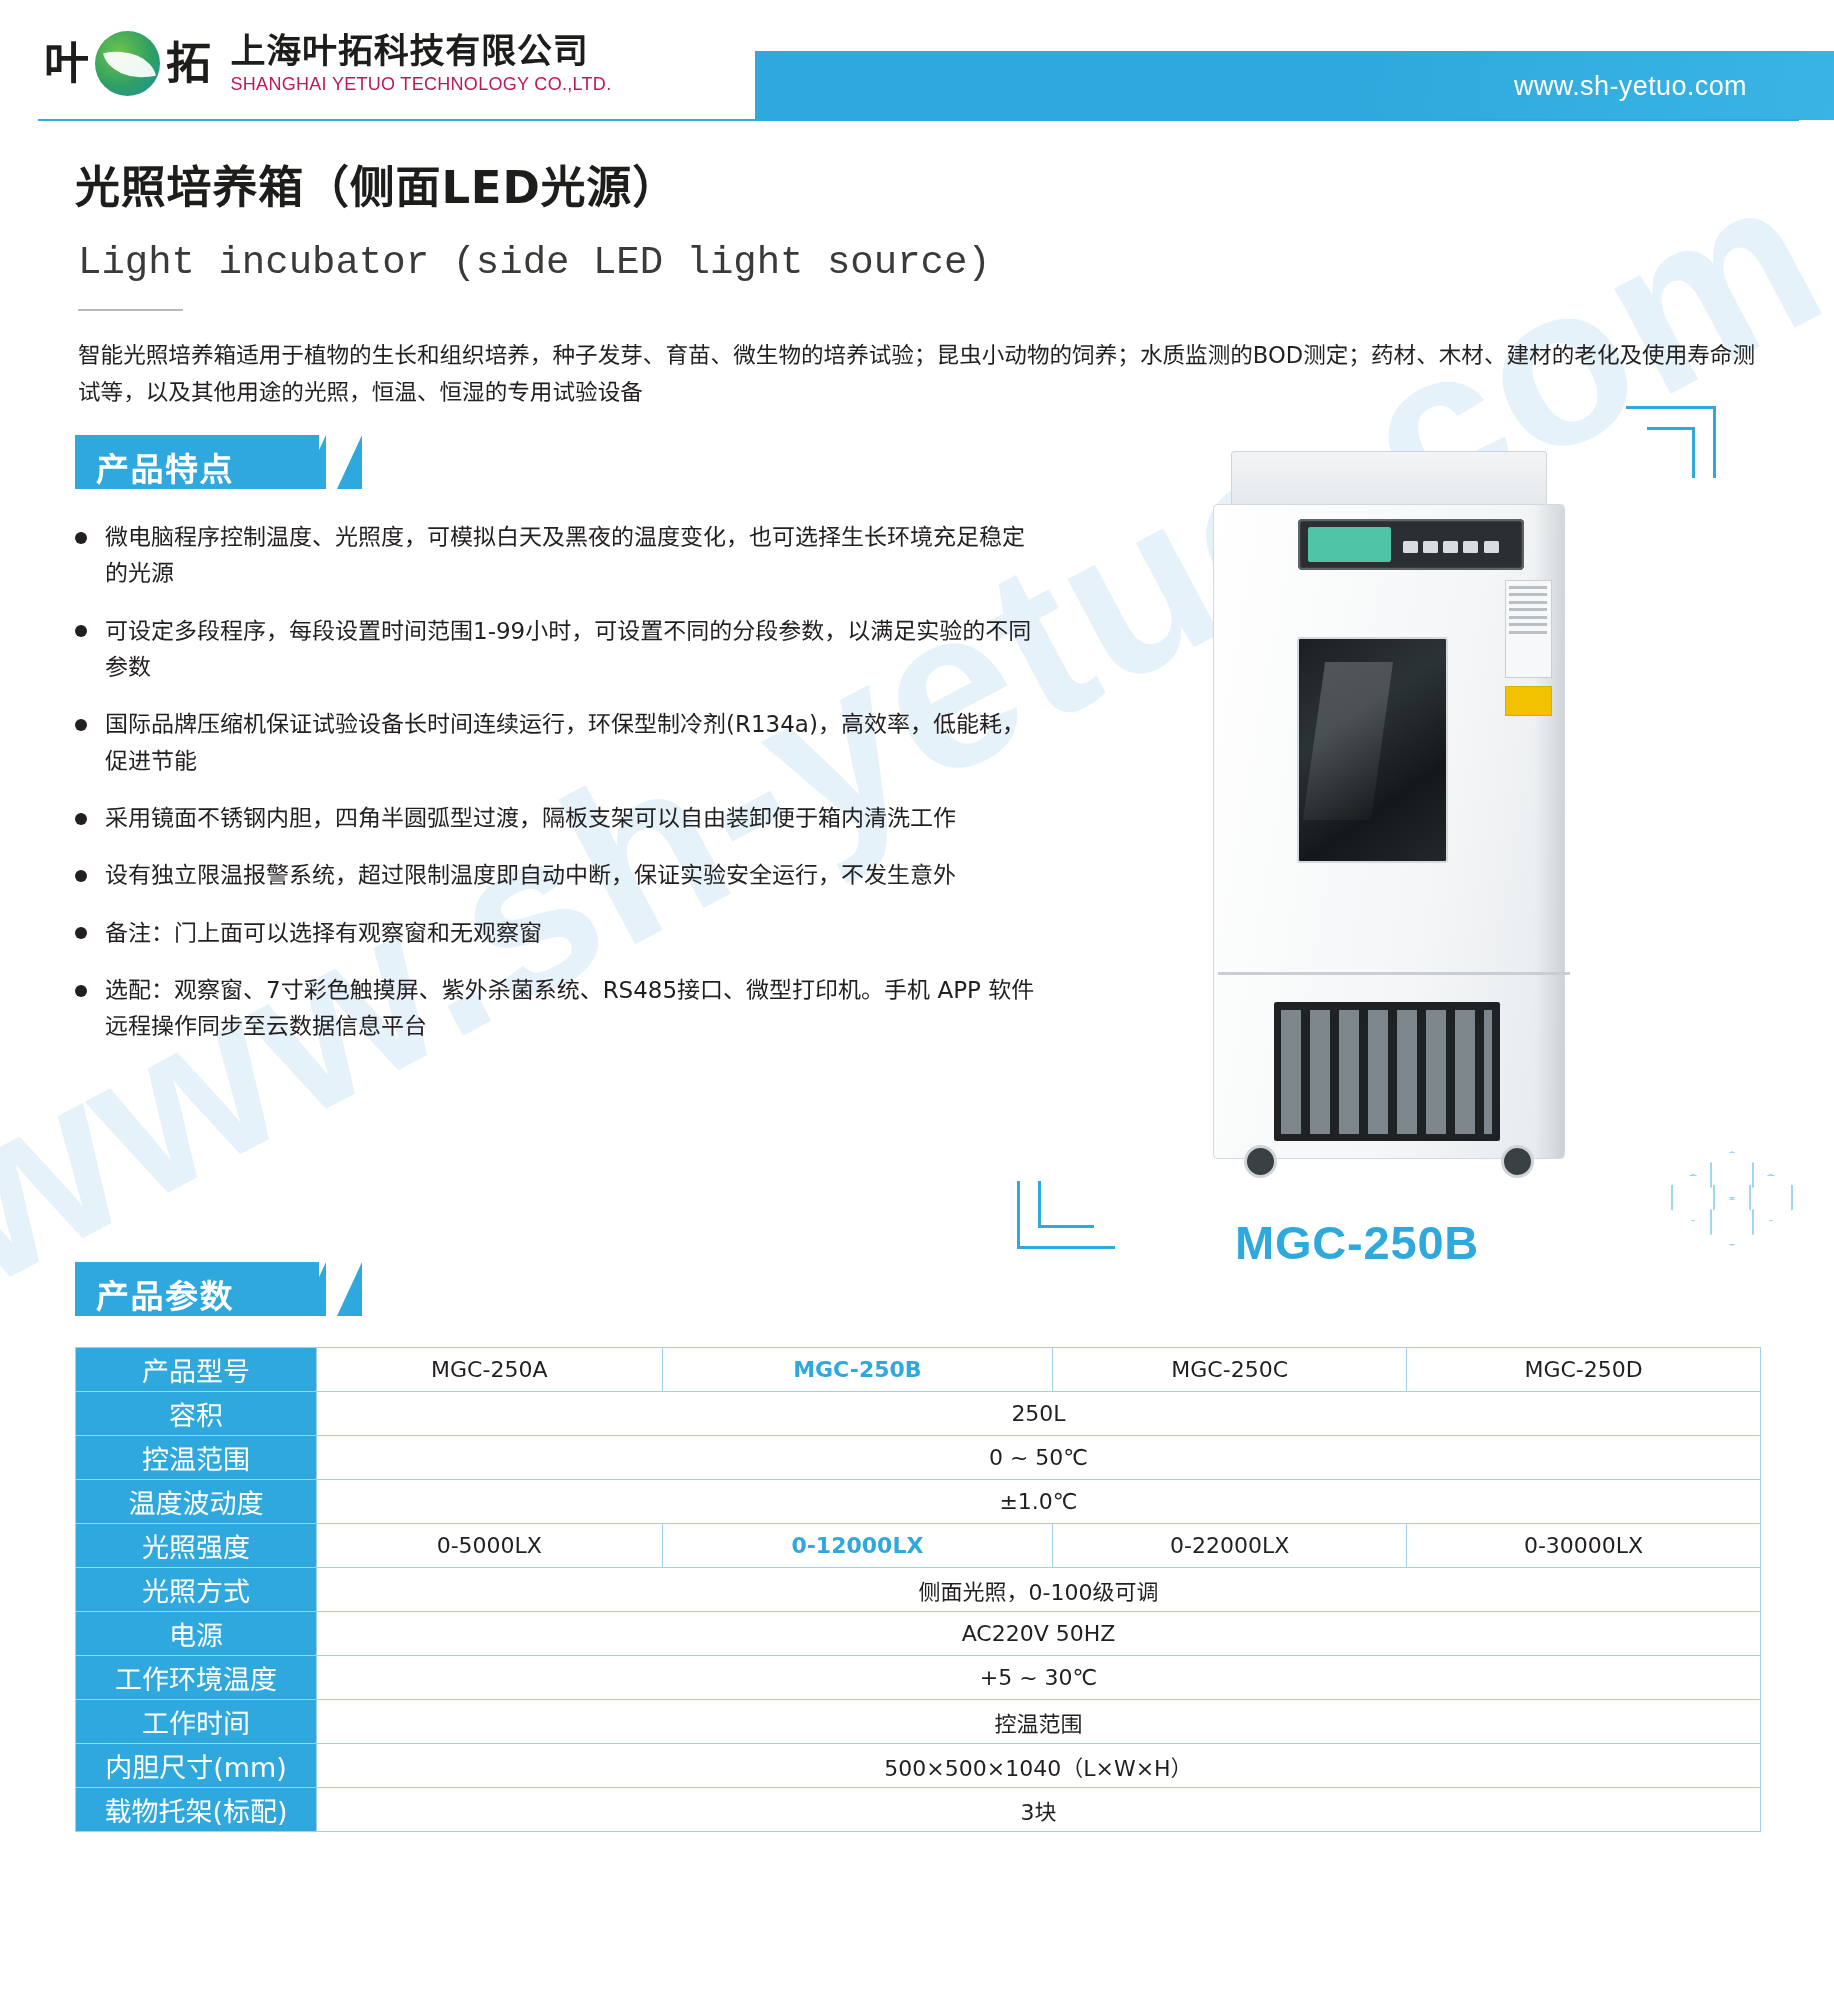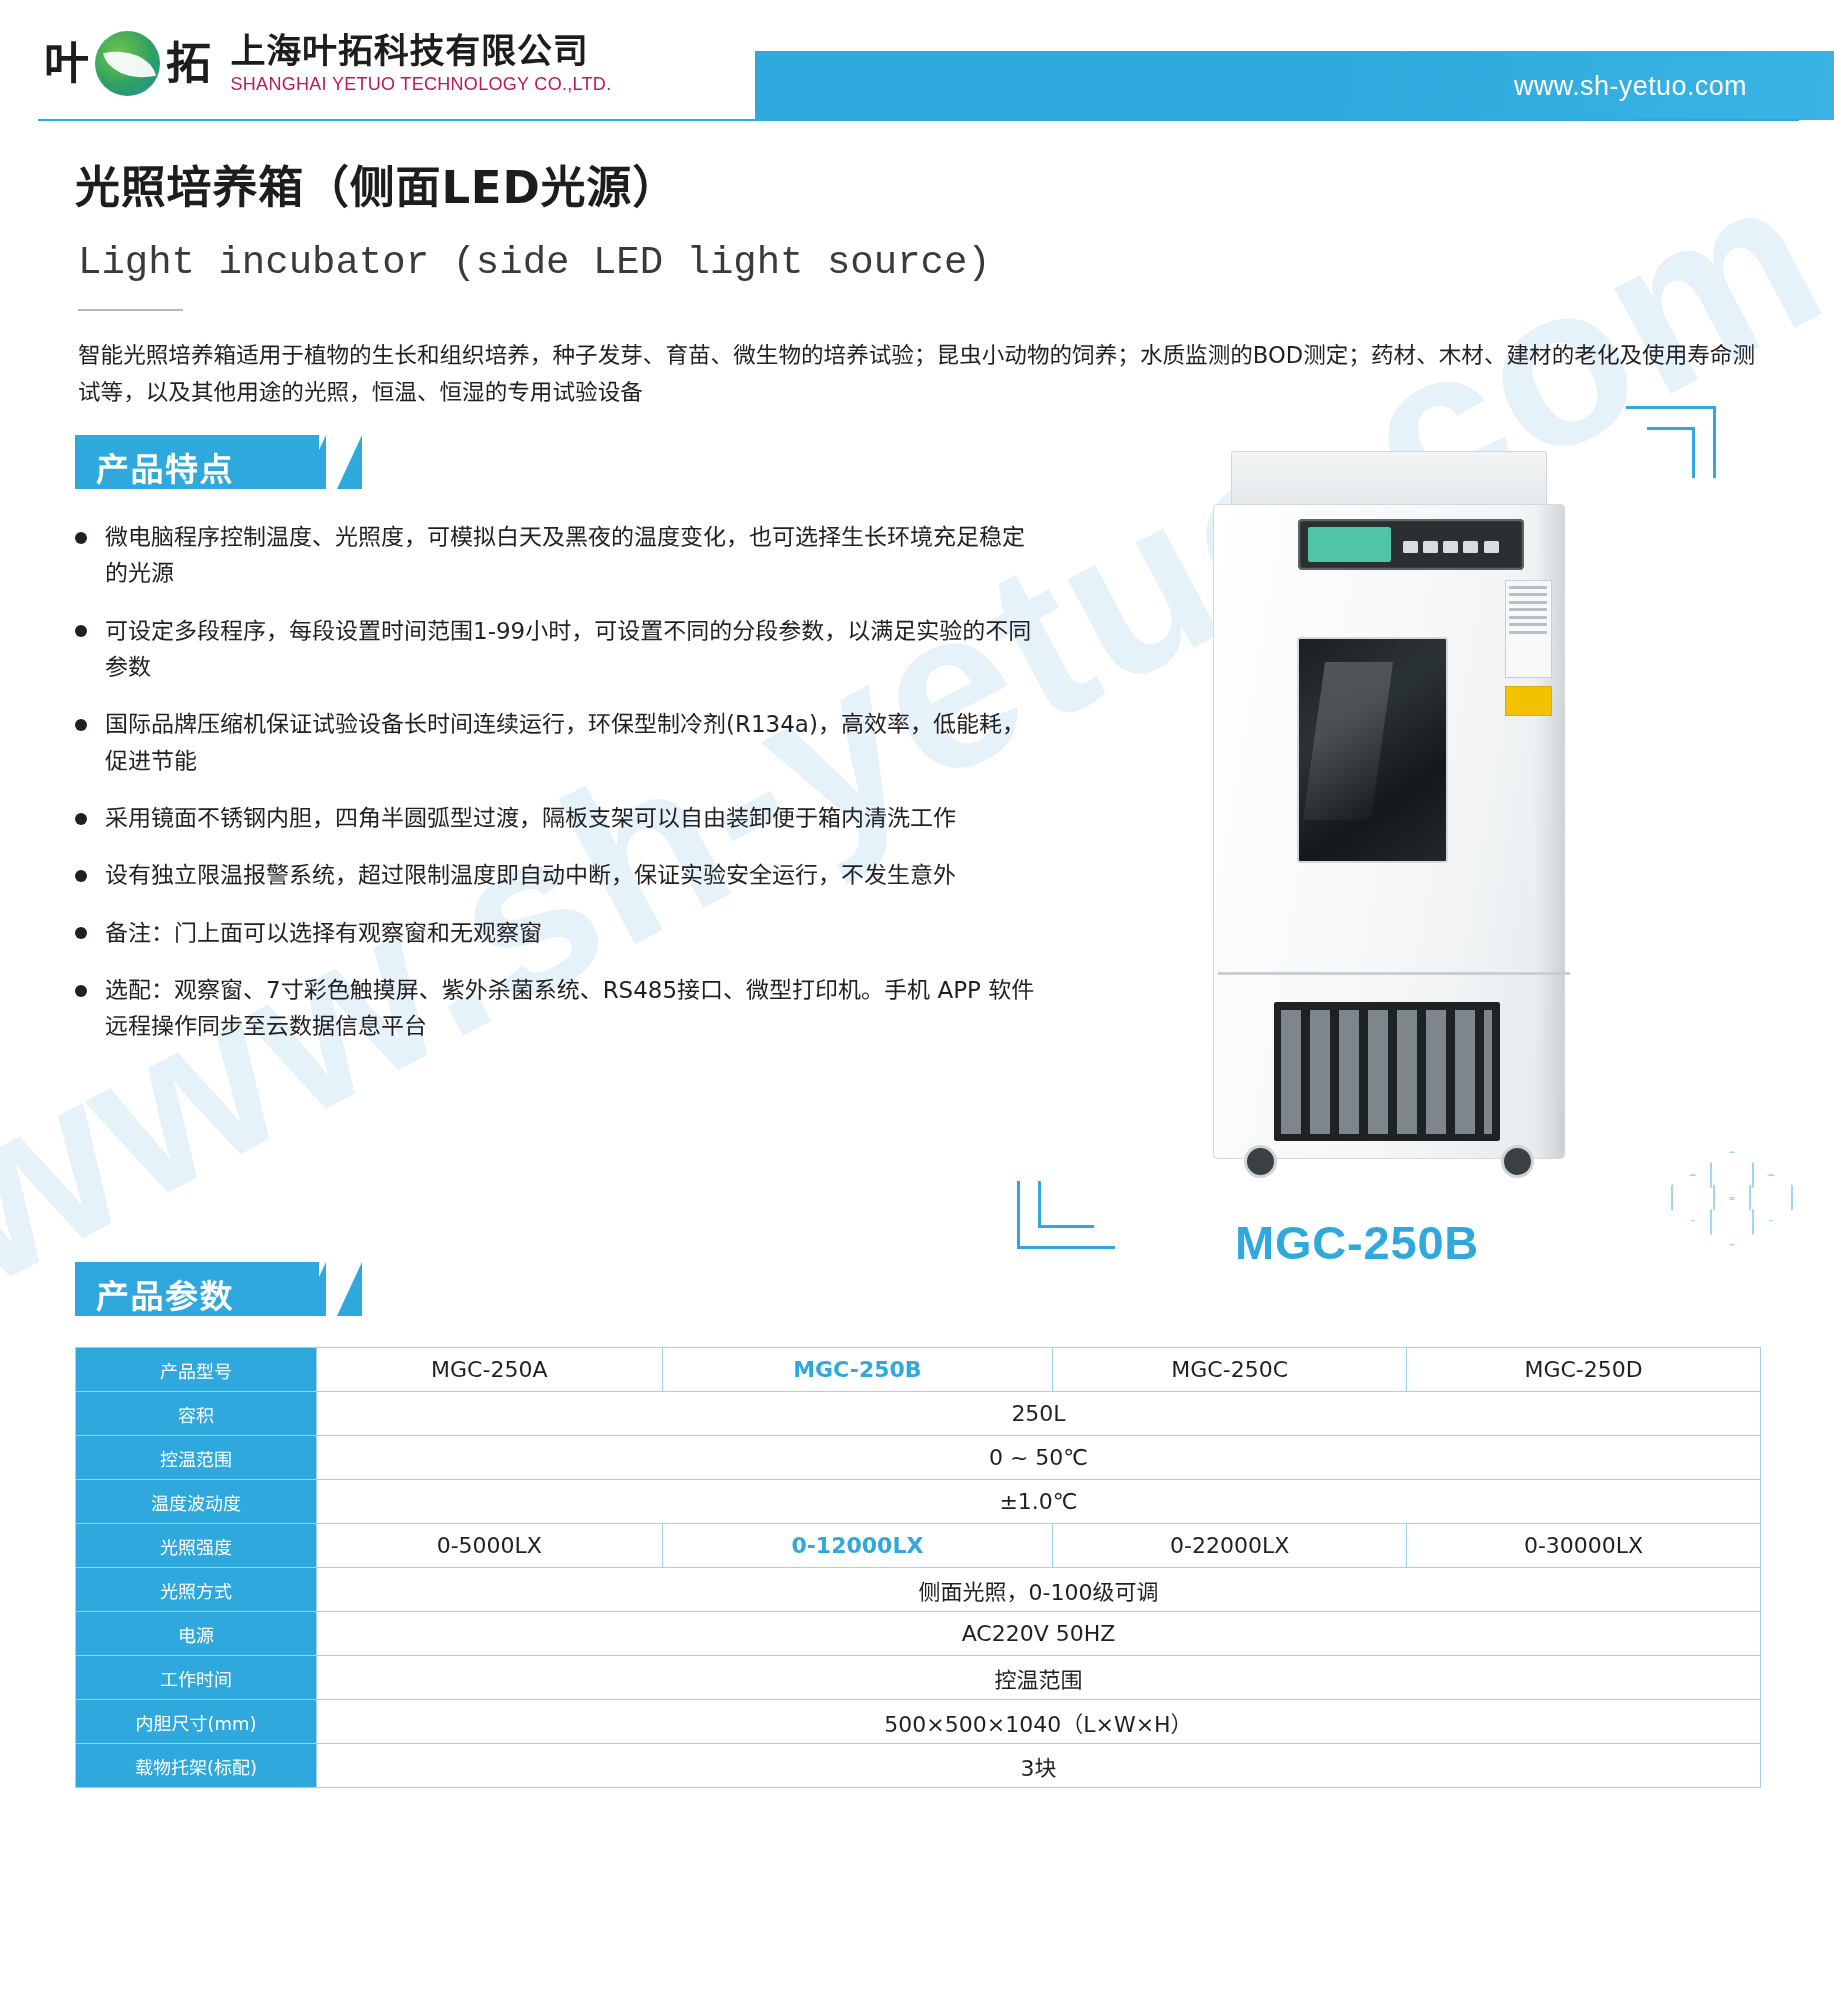--- a/index.html
+++ b/index.html
@@ -417,21 +417,21 @@
     border: 0.8px solid #9fd2ea;
     height: 44px;
     text-align: center;
     vertical-align: middle;
     color: #231f20;
   }
   table.spec td.head {
     width: 241px;
     background: #2fa9dd;
     color: #ffffff;
-    font-size: 18px;
+    font-size: 27px;
   }
   table.spec td.hl {
     color: #2fa9dd;
     font-weight: bold;
   }
 </style>
 </head>
 <body>
 
 <div class="watermark">www.sh-yetuo.com</div>
@@ -587,20 +587,24 @@
         </tr>
         <tr>
           <td class="head">光照方式</td>
           <td colspan="4">侧面光照，0-100级可调</td>
         </tr>
         <tr>
           <td class="head">电源</td>
           <td colspan="4">AC220V 50HZ</td>
         </tr>
         <tr>
+          <td class="head">工作环境温度</td>
+          <td colspan="4">+5 ~ 30℃</td>
+        </tr>
+        <tr>
           <td class="head">工作时间</td>
           <td colspan="4">控温范围</td>
         </tr>
         <tr>
           <td class="head">内胆尺寸(mm)</td>
           <td colspan="4">500×500×1040（L×W×H）</td>
         </tr>
         <tr>
           <td class="head">载物托架(标配)</td>
           <td colspan="4">3块</td>

